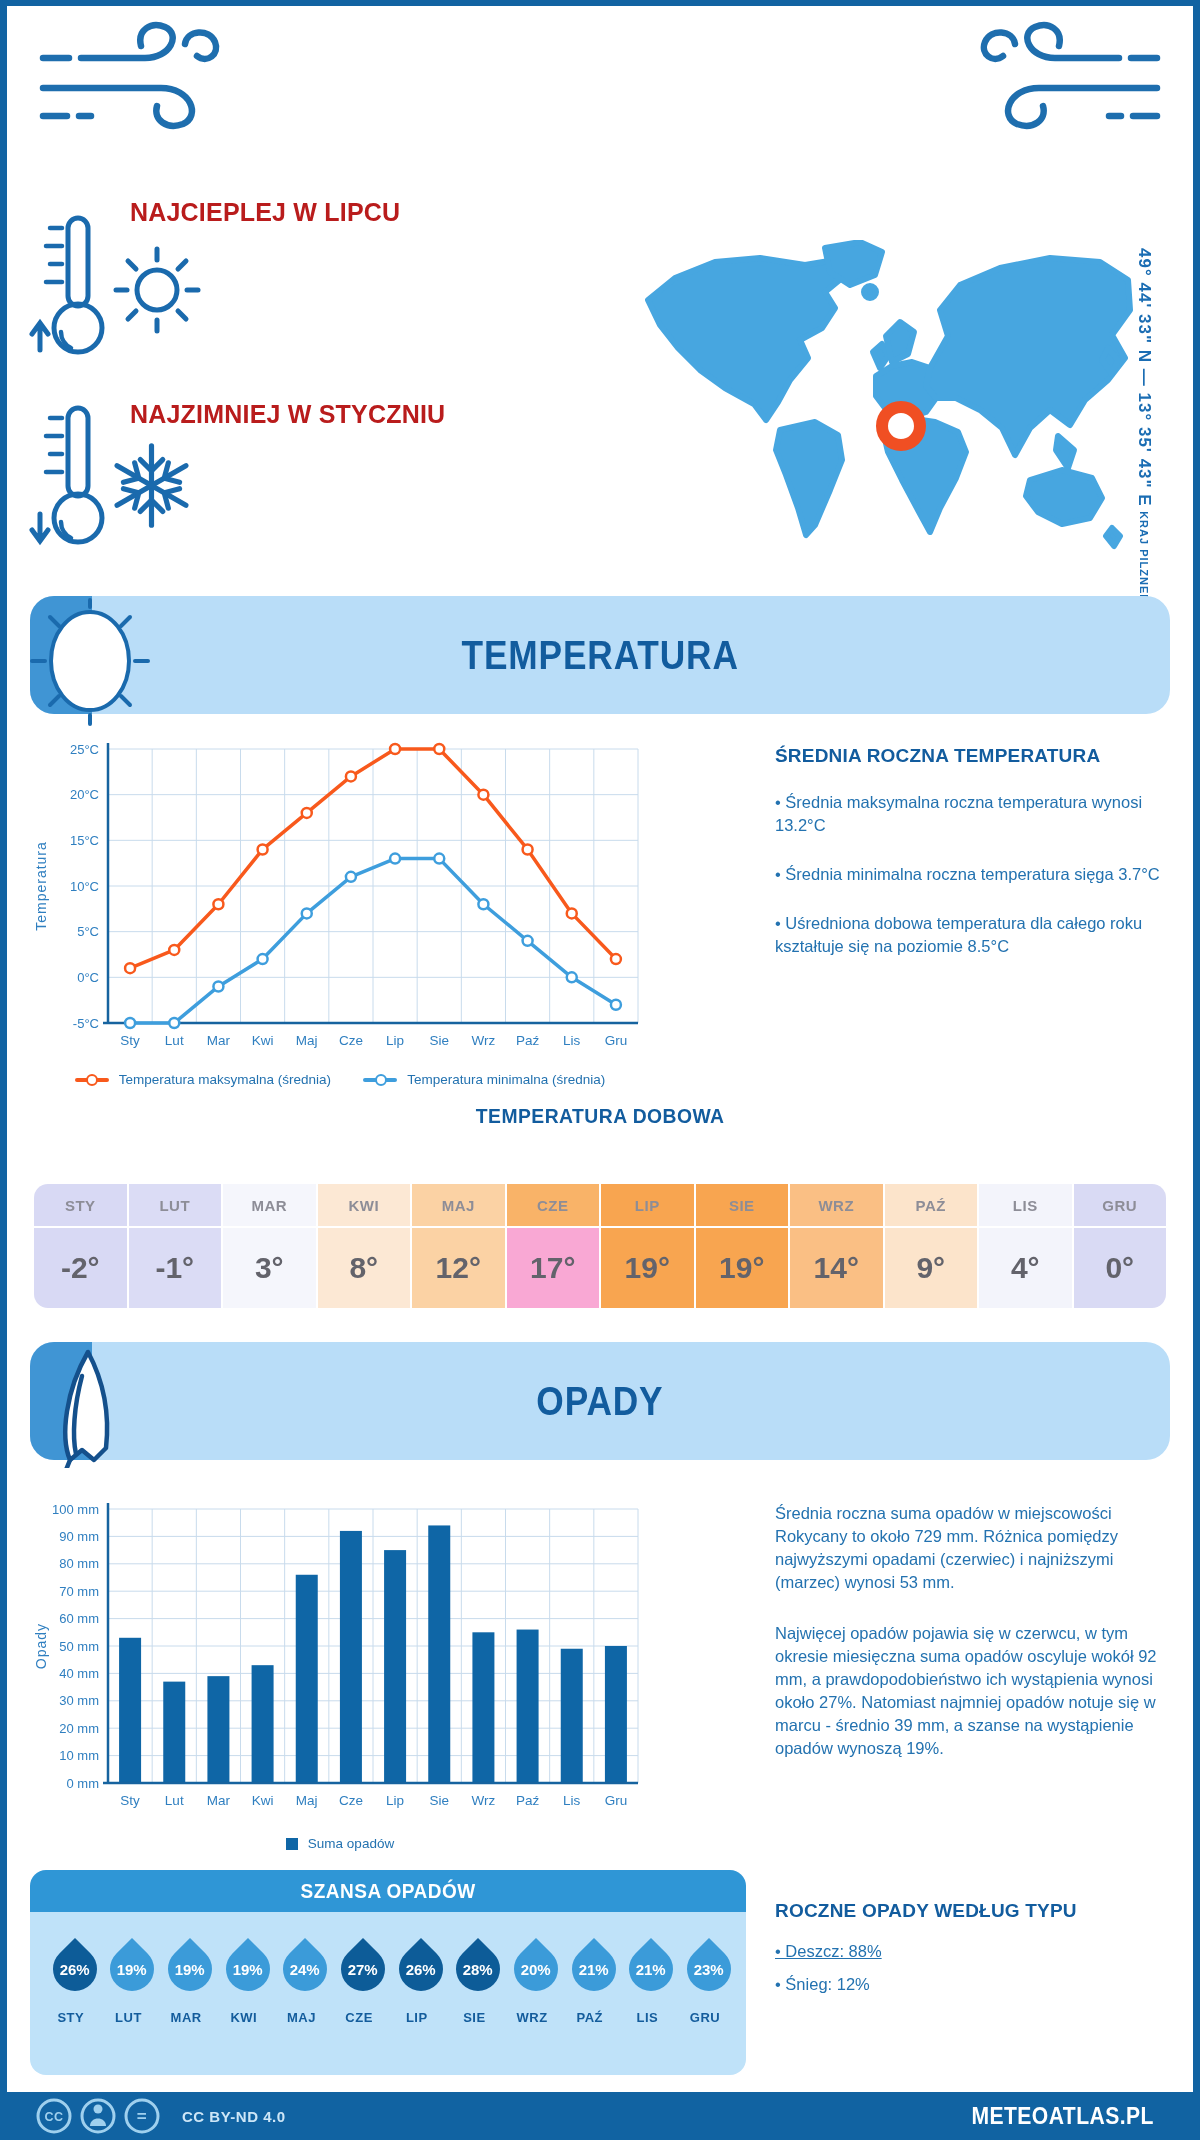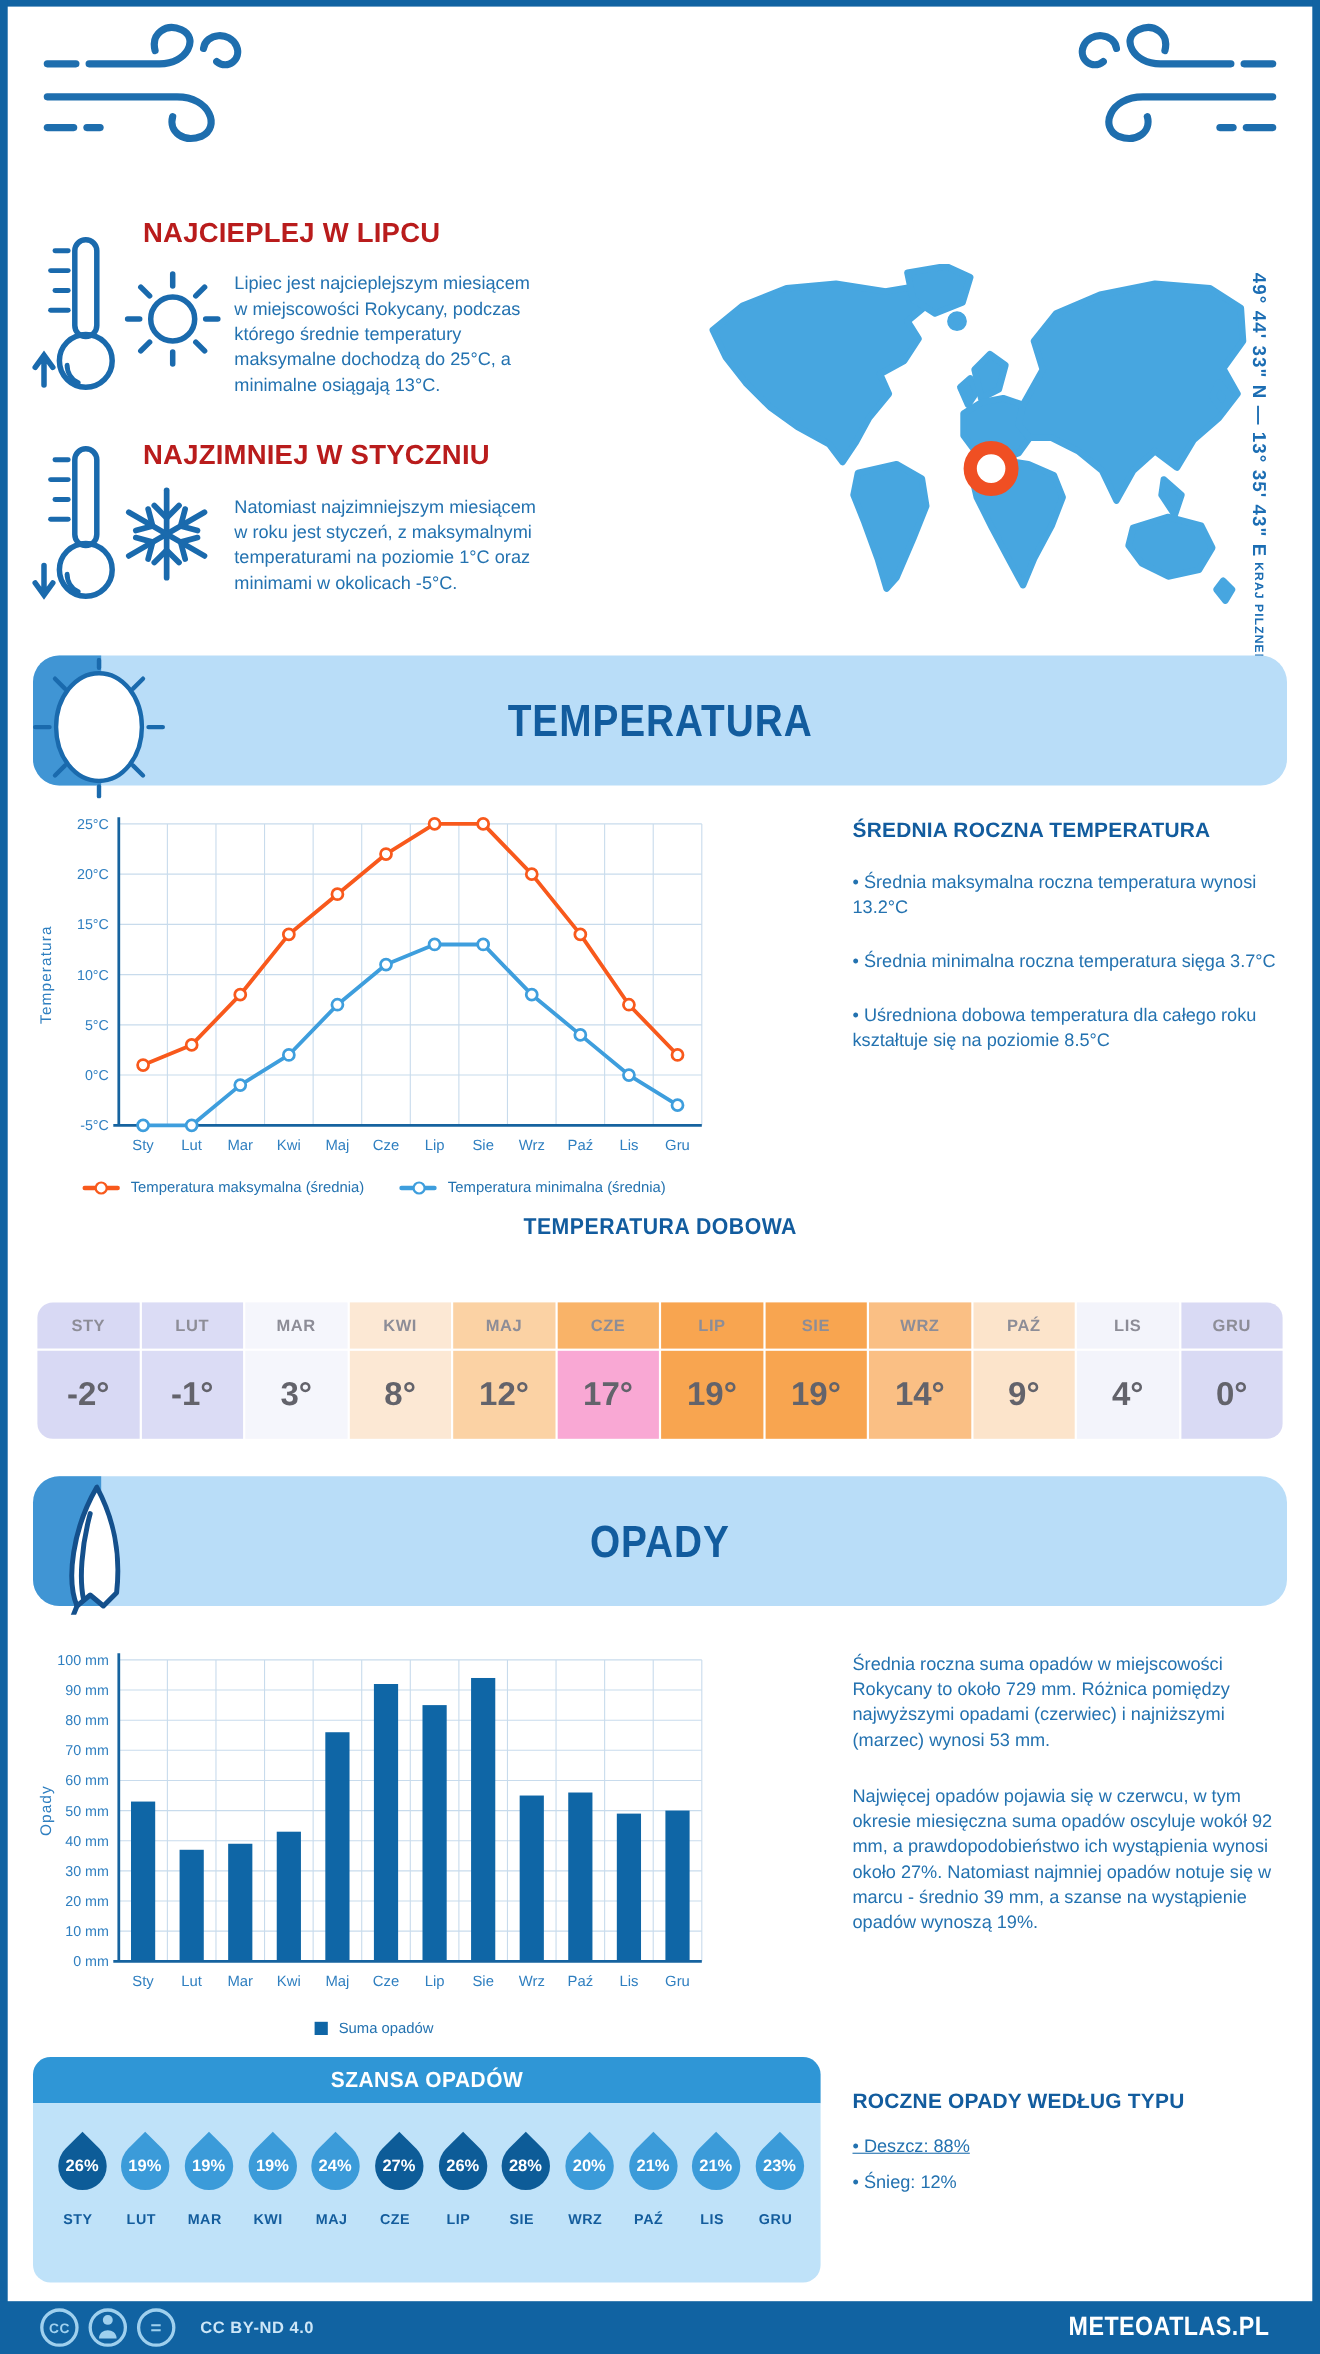--- a/index.html
+++ b/index.html
@@ -113,21 +113,20 @@
       <line x1="75" y1="45" x2="86" y2="45"></line>
         <line x1="15" y1="45" x2="4" y2="45"></line>
       <line x1="45" y1="15" x2="45" y2="4"></line>
         <line x1="45" y1="75" x2="45" y2="86"></line>
       <line x1="66" y1="24" x2="74" y2="16"></line>
         <line x1="24" y1="24" x2="16" y2="16"></line>
       <line x1="66" y1="66" x2="74" y2="74"></line>
         <line x1="24" y1="66" x2="16" y2="74"></line>
     </g>
   </svg>
-  <div class="abs ibody" style="left:213px;top:247px;width:278px;">Lipiec jest najcieplejszym miesiącem w miejscowości Rokycany, podczas którego średnie temperatury maksymalne dochodzą do 25°C, a minimalne osiągają 13°C.</div>
 
   <svg class="abs" style="left:28px;top:402px;" width="95" height="145" viewBox="0 0 95 145">
     <g fill="none" stroke="#1a6aad" stroke-linecap="round">
       <rect x="40" y="6" width="20" height="88" rx="10" stroke-width="5"></rect>
       <circle cx="50" cy="116" r="24" stroke-width="5"></circle>
       <path d="M33 120 a 18 18 0 0 0 10 16" stroke-width="4.5"></path>
       <line x1="22" y1="16" x2="34" y2="16" stroke-width="4.5"></line>
       <line x1="18" y1="34" x2="34" y2="34" stroke-width="4.5"></line>
       <line x1="22" y1="52" x2="34" y2="52" stroke-width="4.5"></line>
       <line x1="18" y1="70" x2="34" y2="70" stroke-width="4.5"></line>
@@ -140,21 +139,20 @@
       <g id="arm" fill="none" stroke="#1a6aad" stroke-width="6" stroke-linecap="round">
         <line x1="55" y1="9" x2="55" y2="101"></line>
         <path d="M42 25 L55 38 L68 25"></path>
         <path d="M42 85 L55 72 L68 85"></path>
       </g>
     </defs>
     <use href="#arm"></use>
     <use href="#arm" transform="rotate(60 55 55)"></use>
     <use href="#arm" transform="rotate(120 55 55)"></use>
   </svg>
-  <div class="abs ibody" style="left:213px;top:450px;width:290px;">Natomiast najzimniejszym miesiącem w roku jest styczeń, z maksymalnymi temperaturami na poziomie 1°C oraz minimami w okolicach -5°C.</div>
 
   <svg class="abs" style="left:630px;top:240px;" width="505" height="310" viewBox="0 0 505 310">
     <g fill="#47a6e0" stroke="#47a6e0" stroke-width="6" stroke-linejoin="round">
       <path d="M18 60 L45 38 L85 22 L130 18 L175 25 L205 20 L212 38 L195 52 L205 68 L192 88 L170 100 L178 118 L160 140 L148 162 L136 180 L124 164 L95 148 L70 130 L48 108 L30 85 Z"></path>
       <path d="M195 8 L230 2 L252 12 L245 35 L220 45 L200 32 Z"></path>
       <path d="M150 190 L185 182 L208 195 L212 220 L200 250 L185 285 L176 295 L168 268 L156 235 L146 210 Z"></path>
       <circle cx="240" cy="52" r="6"></circle>
       <path d="M243 112 L252 104 L258 116 L250 128 Z"></path>
       <path d="M256 96 L270 82 L284 92 L278 114 L262 122 Z"></path>
       <path d="M246 136 L262 126 L282 122 L300 128 L296 146 L306 158 L296 172 L278 178 L258 172 L246 156 Z"></path>

